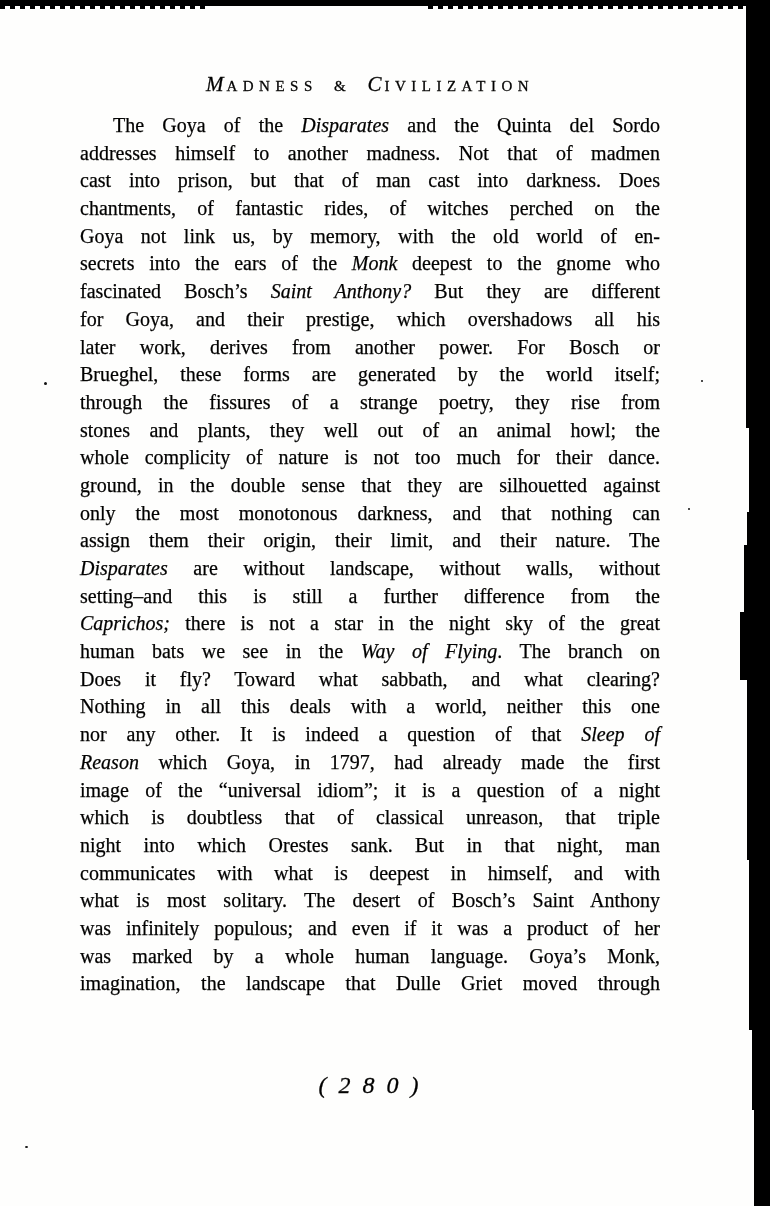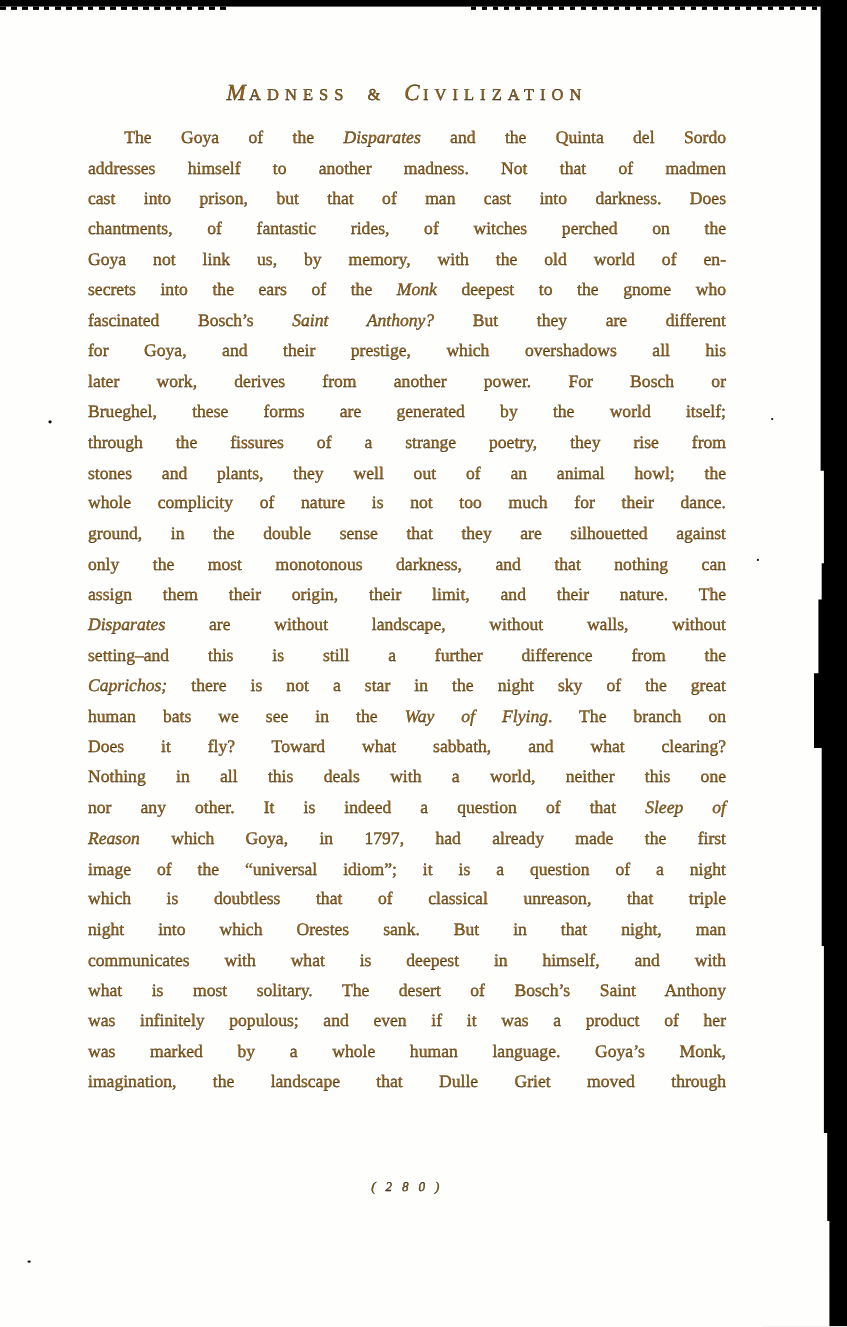--- a/index.html
+++ b/index.html
@@ -3,21 +3,21 @@
 <meta charset="utf-8">
 <style>
   html, body { margin: 0; padding: 0; background: #e8e8e8; }
   .page {
     position: relative;
     width: 770px;
     height: 1206px;
     background: #fefefd;
     overflow: hidden;
     font-family: "Liberation Serif", serif;
-    color: #a16207;
+    color: #000000;
     margin: 0 auto;
   }
   
   .top-strip {
     position: absolute; top: 0; left: 0;
     width: 770px; height: 6px;
     background: #000;
   }
   .top-dashes {
     position: absolute; top: 6px; height: 3px;
@@ -46,40 +46,40 @@
   .running-head .initial {
     font-size: 21px;
     font-style: italic;
     letter-spacing: 3px;
   }
 
   
   .text-block {
     position: absolute;
     top: 112px; left: 80px; width: 580px;
-    font-size: 16px;
+    font-size: 20px;
     line-height: 27.7px;
     -webkit-text-stroke: 0.25px #0e0d0b;
   }
   .line {
     text-align: justify;
     text-align-last: justify;
     height: 27.7px;
     overflow: visible;
     white-space: nowrap;
   }
   .line.indent { padding-left: 33px; }
   .it { font-style: italic; }
 
   
   .folio {
     position: absolute;
     top: 1072px; left: 80px; width: 580px;
     text-align: center;
-    font-size: 12px;
+    font-size: 24px;
     font-style: italic;
     letter-spacing: 3px;
     -webkit-text-stroke: 0.3px #0e0d0b;
   }
 </style>
 </head>
 <body>
 
 <div class="page">
 

